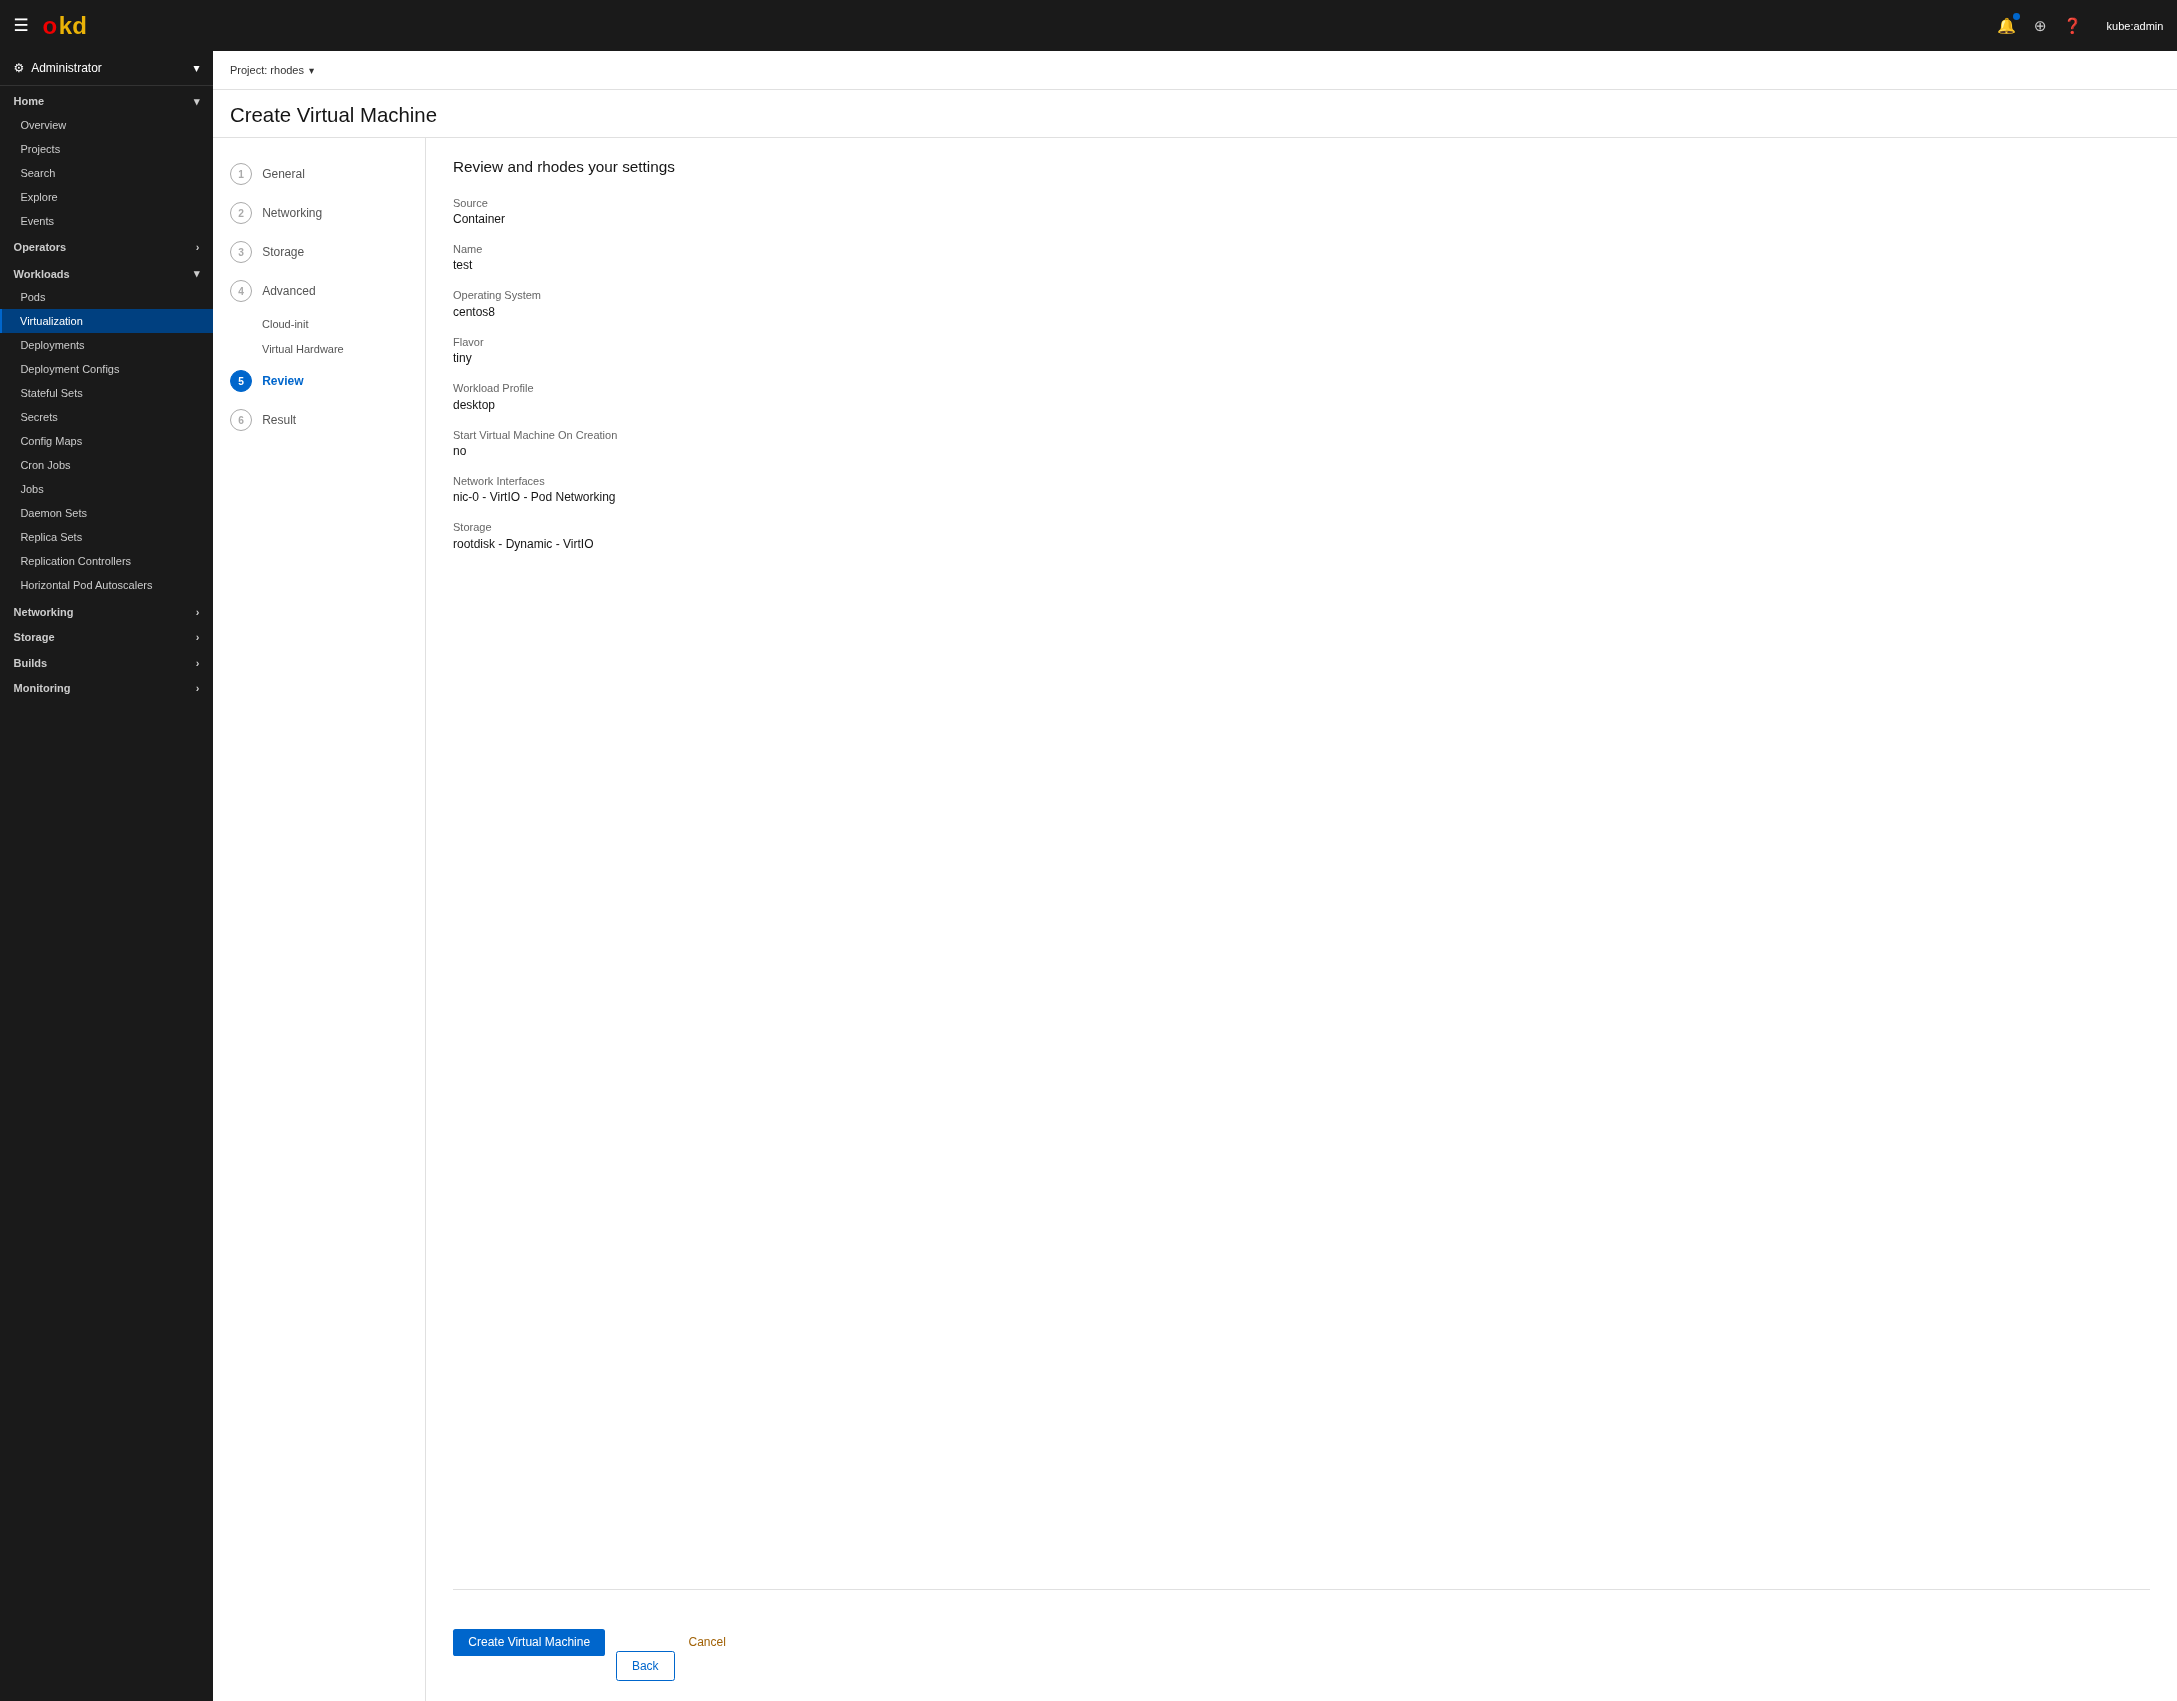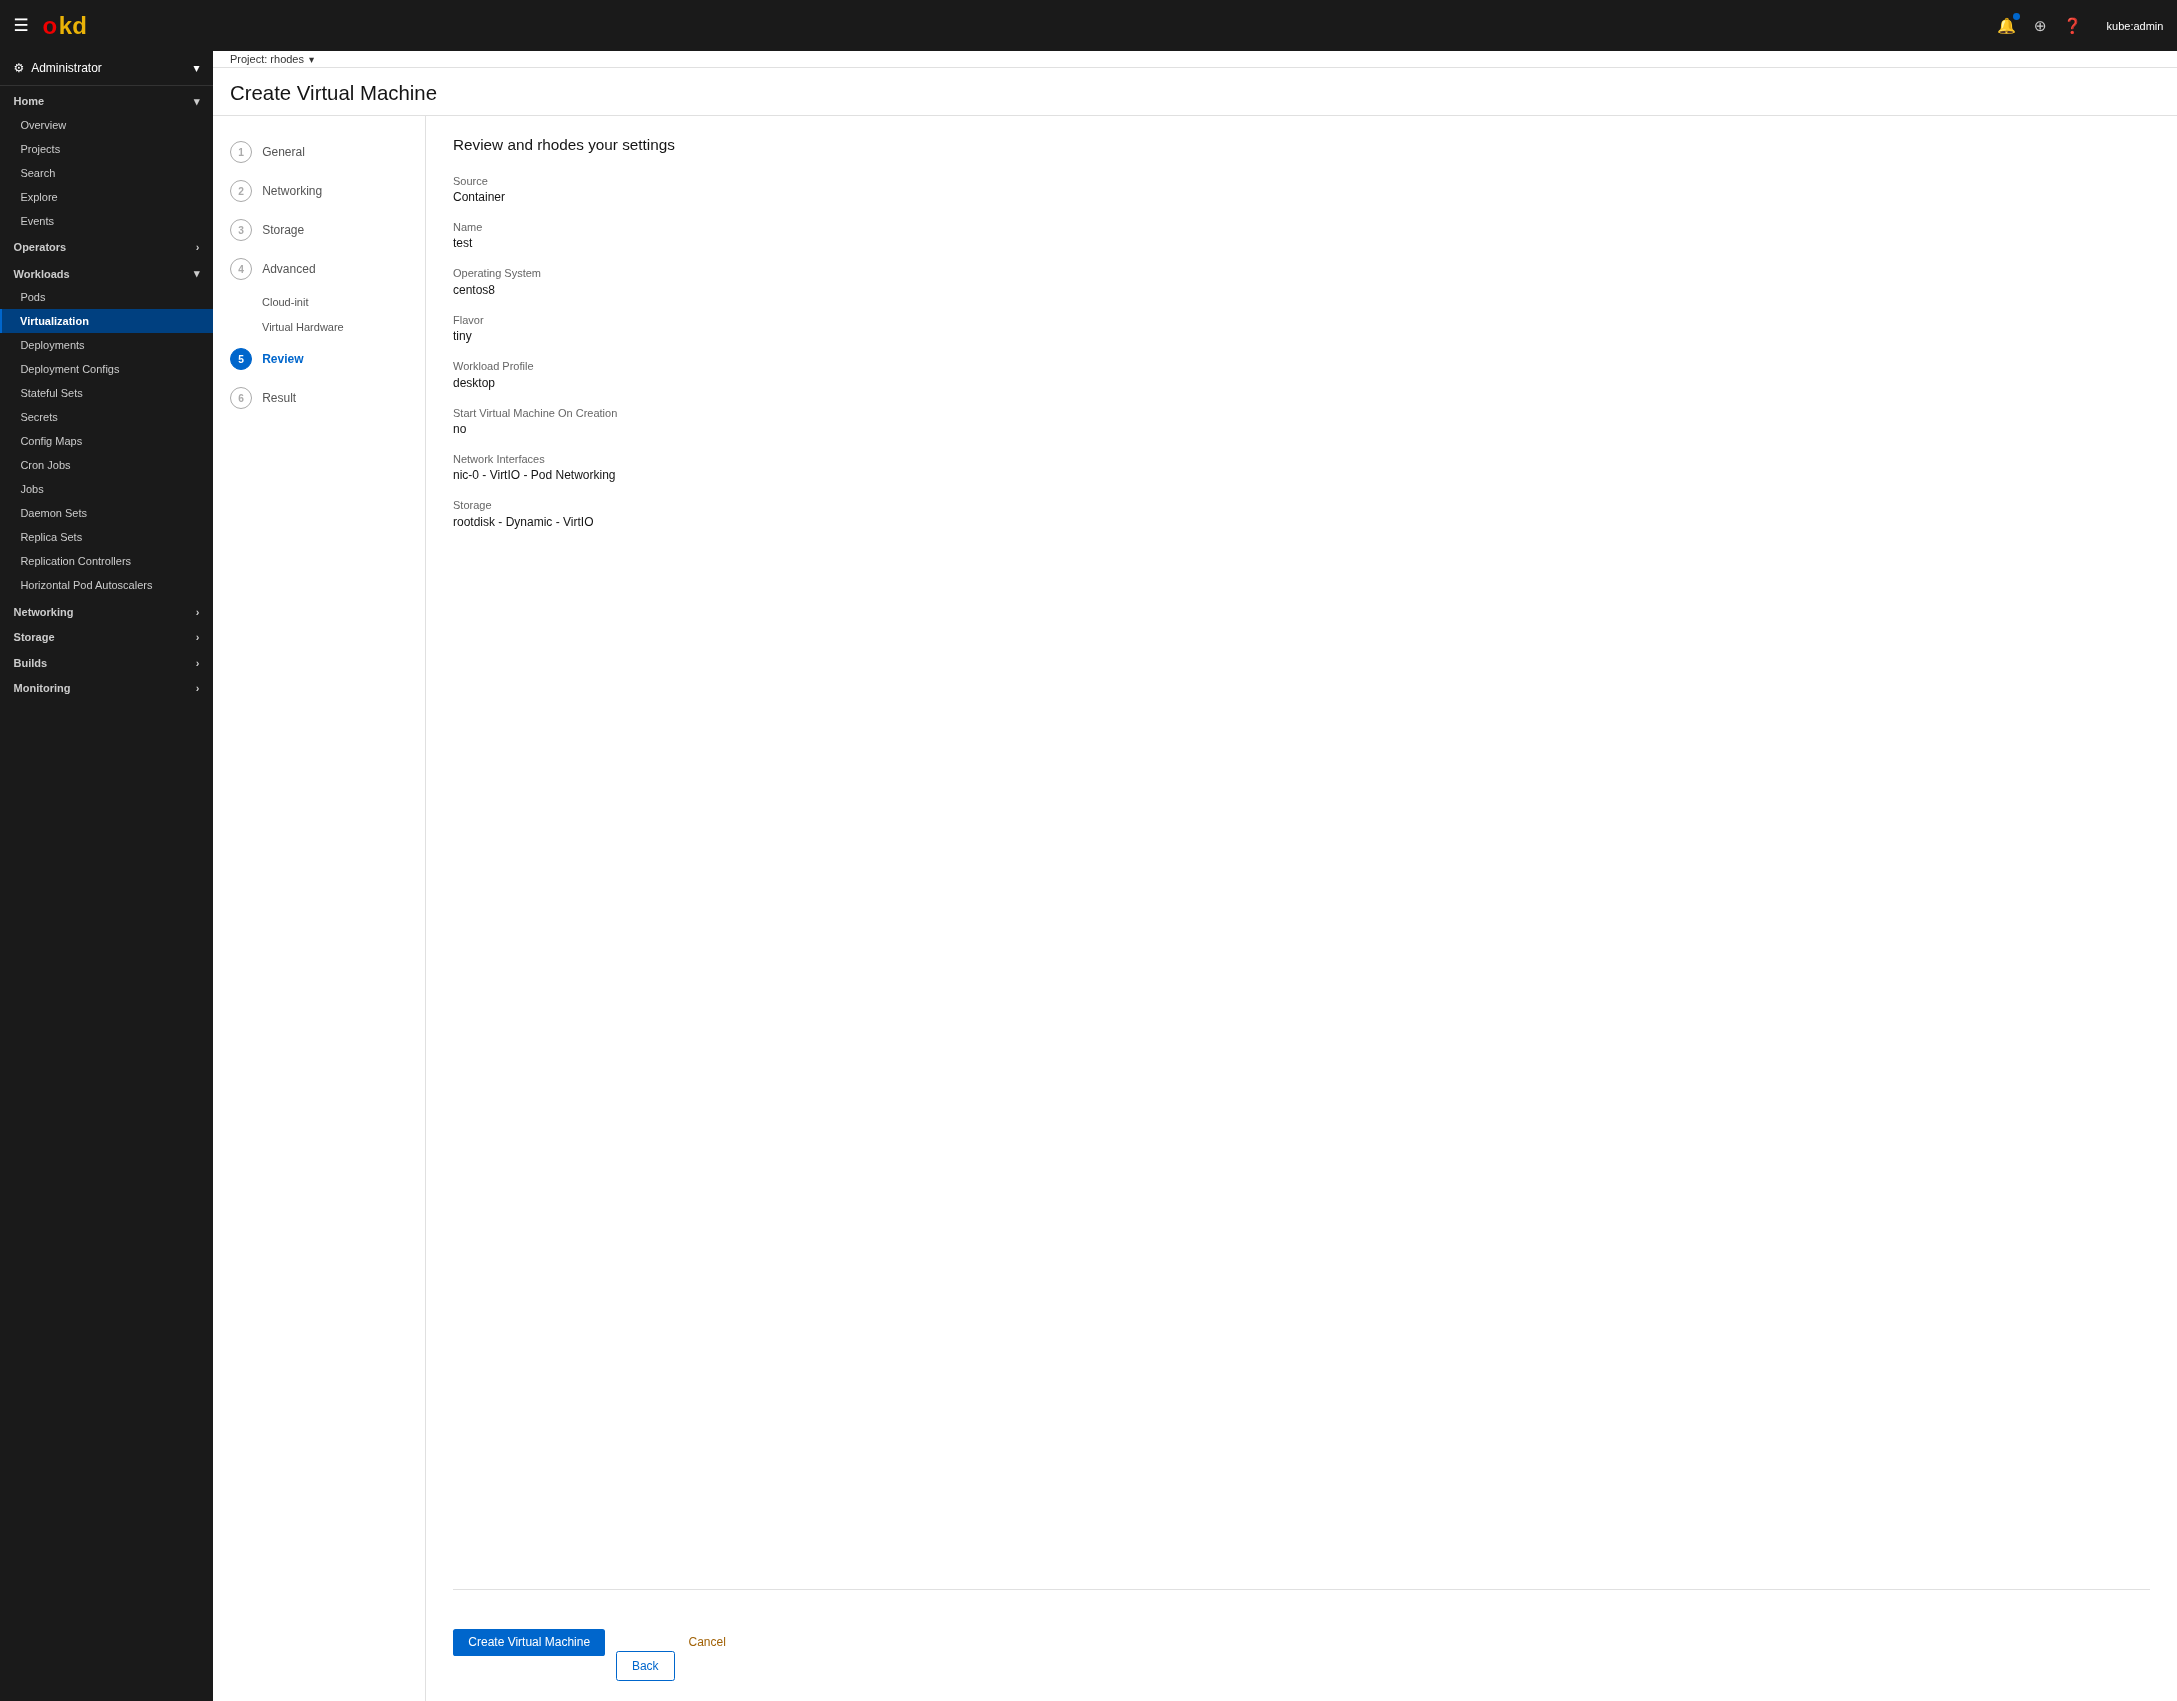--- a/index.html
+++ b/index.html
@@ -112,36 +112,35 @@
       font-size: 11px;
       color: #ccc;
       cursor: pointer;
       display: block;
     }
     .sidebar-item.active {
       background: #004080;
       color: #fff;
       border-left: 2.6px solid #06c;
       padding-left: 18px;
-      font-weight: bold;
     }
 
     
     .main-content {
       flex: 1;
       display: flex;
       flex-direction: column;
       overflow: hidden;
       background: #fff;
     }
 
     .project-bar {
       display: flex;
       align-items: center;
-      padding: 2px 17px;
+      padding: 13px 17px;
       border-bottom: 0.9px solid #e0e0e0;
       background: #fff;
       font-size: 11px;
       color: #333;
       flex-shrink: 0;
     }
     .project-bar-label { font-weight: normal; }
     .project-dropdown-icon { margin-left: 5.1px; font-size: 10.2px; cursor: pointer; }
 
     .page-header {

